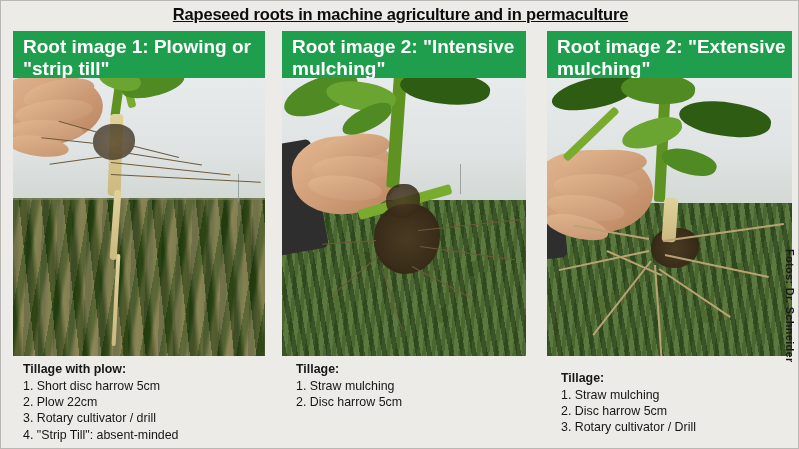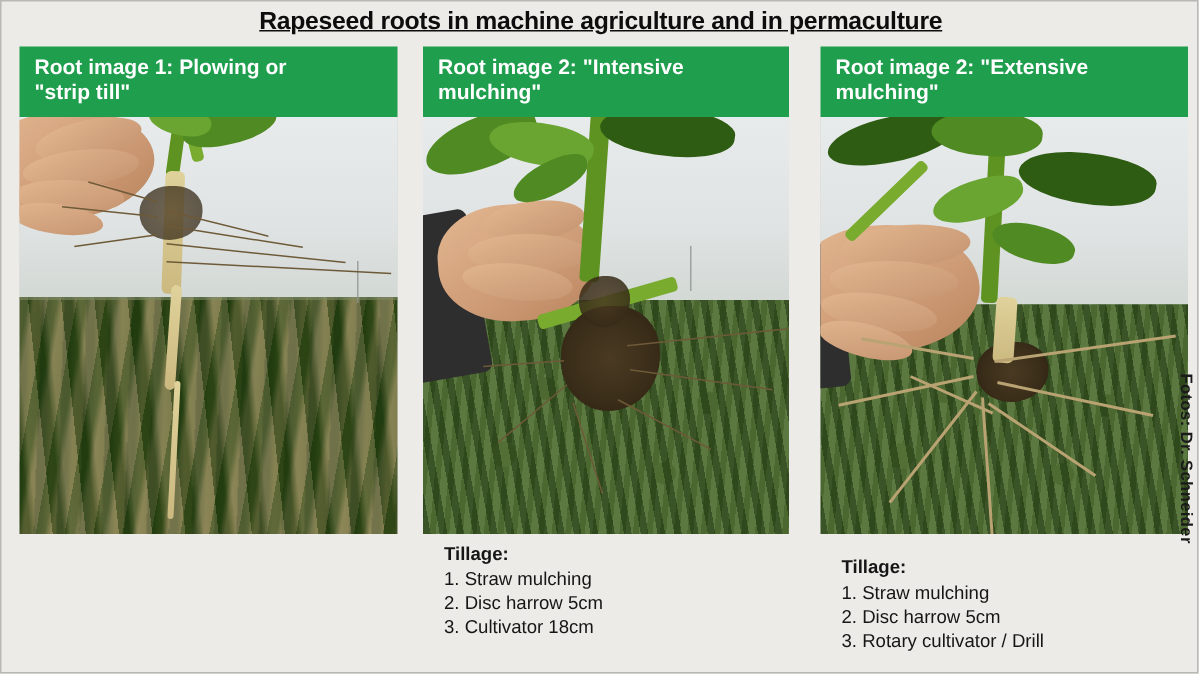--- a/index.html
+++ b/index.html
@@ -23,21 +23,21 @@
     white-space:nowrap;
   }
   
   .panel{position:absolute;top:30px;}
   .panel-1{left:12px;width:252px;}
   .panel-2{left:281px;width:244px;}
   .panel-3{left:546px;width:245px;}
 
   .panel-header{
     background:#1f9e4d;color:#ffffff;
-    font-size:14px;font-weight:bold;line-height:1.18;
+    font-size:19px;font-weight:bold;line-height:1.18;
     padding:5px 7px 6px 10px;
     box-sizing:border-box;height:47px;
   }
   .panel-header .hline{display:block;white-space:nowrap;}
 
   .photo{
     position:relative;width:100%;height:278px;
     overflow:hidden;background:#cfd3d2;
   }
   .panel-2 .photo,.panel-3 .photo{height:278px;}
@@ -154,20 +154,27 @@
 
     <div class="rootlet dark" style="left:98px;top:62px;width:70px;transform:rotate(14deg);"></div>
     <div class="rootlet dark" style="left:98px;top:72px;width:92px;transform:rotate(9deg);"></div>
     <div class="rootlet dark" style="left:98px;top:84px;width:120px;transform:rotate(6deg);"></div>
     <div class="rootlet dark" style="left:98px;top:96px;width:150px;transform:rotate(3deg);"></div>
     <div class="rootlet dark" style="left:92px;top:66px;width:64px;transform:rotate(186deg);"></div>
     <div class="rootlet dark" style="left:92px;top:78px;width:56px;transform:rotate(172deg);"></div>
     <div class="rootlet dark" style="left:92px;top:56px;width:48px;transform:rotate(196deg);"></div>
   </div>
 
+  <div class="caption">
+    <span class="cap-title">Tillage with plow:</span>
+    <span class="cap-item">1. Short disc harrow 5cm</span>
+    <span class="cap-item">2. Plow 22cm</span>
+    <span class="cap-item">3. Rotary cultivator / drill</span>
+    <span class="cap-item">4. "Strip Till": absent-minded</span>
+  </div>
 </div>
 
 <div class="panel panel-2">
 
   <div class="panel-header">
     <span class="hline">Root image 2: "Intensive</span>
     <span class="hline">mulching"</span>
   </div>
 
   <div class="photo">
@@ -199,21 +206,20 @@
     <div class="rootlet dark" style="left:130px;top:188px;width:70px;transform:rotate(28deg);"></div>
     <div class="rootlet dark" style="left:100px;top:190px;width:64px;transform:rotate(72deg);"></div>
     <div class="rootlet dark" style="left:96px;top:178px;width:60px;transform:rotate(140deg);"></div>
     <div class="rootlet dark" style="left:94px;top:162px;width:54px;transform:rotate(176deg);"></div>
   </div>
 
   <div class="caption">
     <span class="cap-title">Tillage:</span>
     <span class="cap-item">1. Straw mulching</span>
     <span class="cap-item">2. Disc harrow 5cm</span>
-    <span class="cap-item">3. Cultivator 18cm</span>
   </div>
 </div>
 
 <div class="panel panel-3">
 
   <div class="panel-header">
     <span class="hline">Root image 2: "Extensive</span>
     <span class="hline">mulching"</span>
   </div>
 

